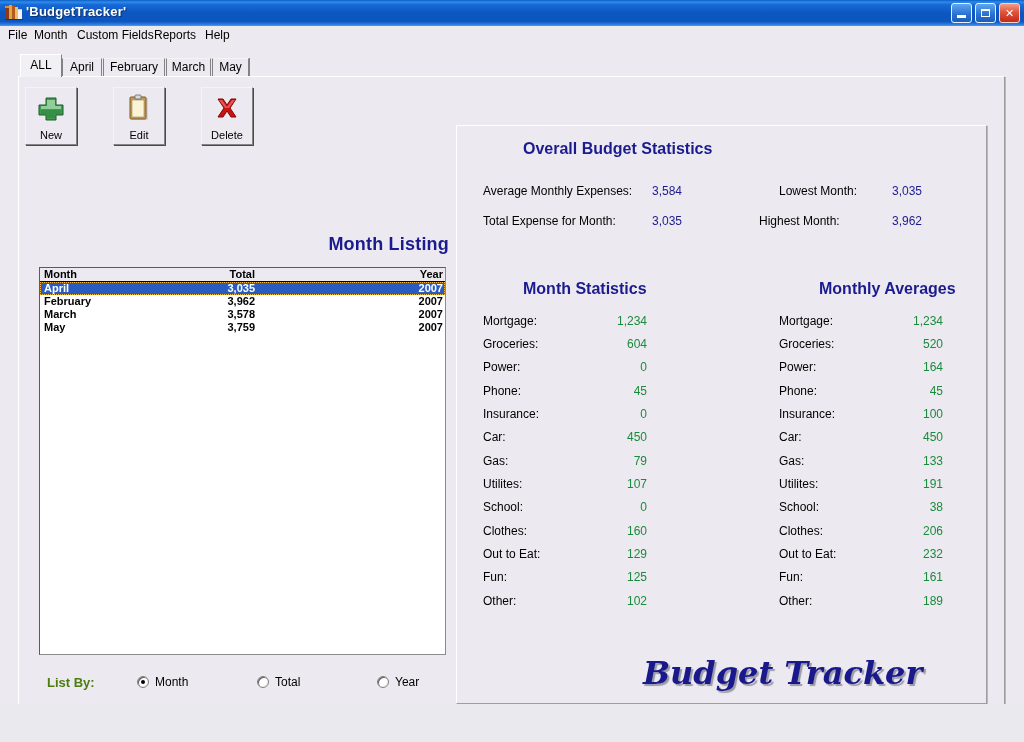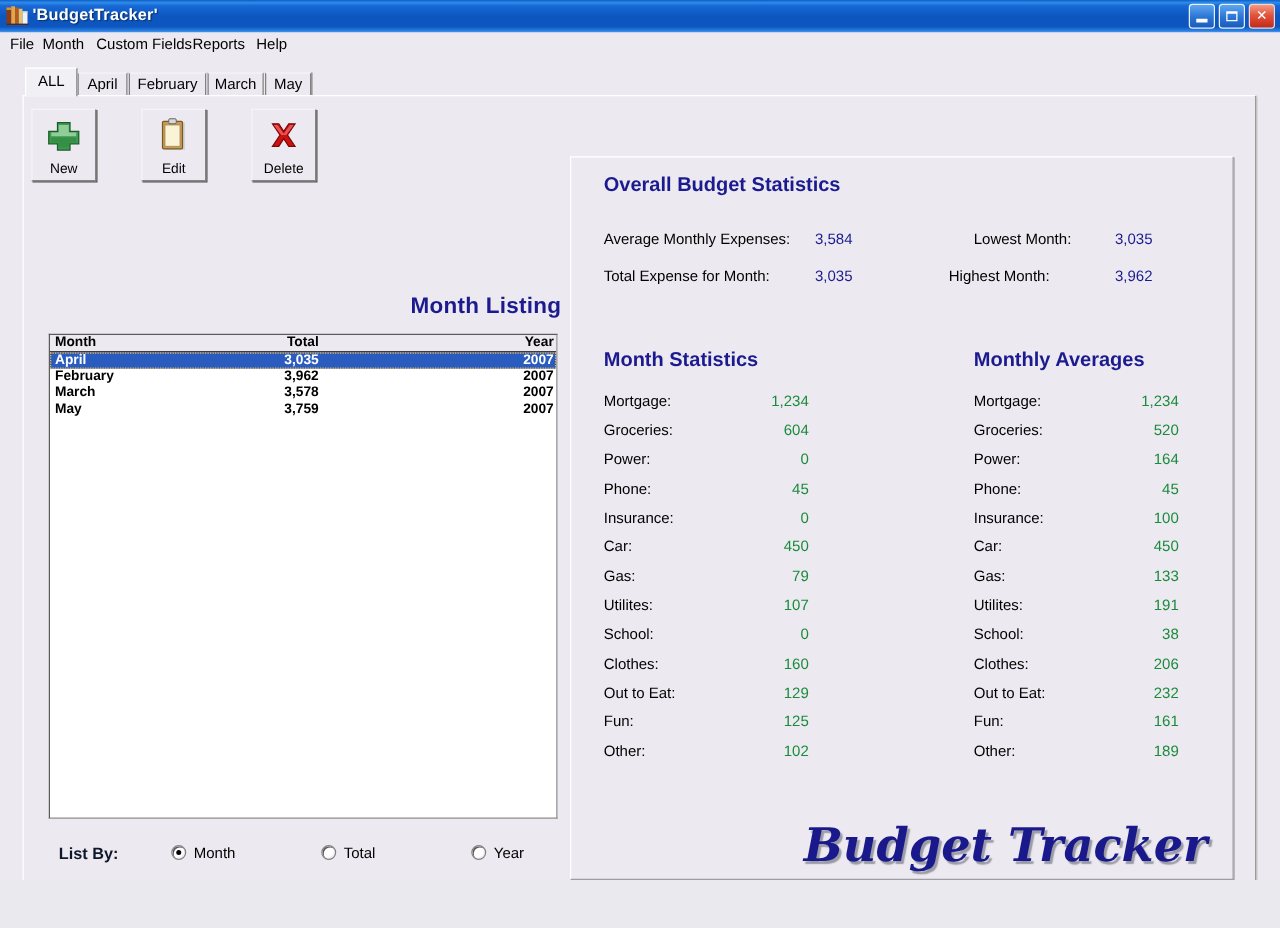--- a/index.html
+++ b/index.html
@@ -259,21 +259,21 @@
   .lc-month { left: 4px; }
   .lc-total { left: 0; width: 215px; text-align: right; }
   .lc-year  { left: 0; width: 403px; text-align: right; }
 
   
   #listby-label {
     position: absolute;
     left: 28px; top: 598px;
     font-size: 13px;
     font-weight: bold;
-    color: #0f172a;
+    color: #4d7c0f;
   }
   .radio {
     position: absolute;
     top: 598px;
     height: 16px;
   }
   .radio-dot {
     position: absolute;
     left: 0; top: 1px;
     width: 12px; height: 12px;
@@ -310,20 +310,21 @@
     border-left-color: #ffffff;
     background: #eceaf0;
     box-shadow: 1px 1px 0 #b9b9bd;
   }
   .sec-title {
     position: absolute;
     font-size: 16px;
     font-weight: bold;
     color: #1b1b8f;
     white-space: nowrap;
+    margin-left: 40px;
   }
   .ov-label {
     position: absolute;
     font-size: 12px;
     color: #000;
     white-space: nowrap;
   }
   .ov-value {
     position: absolute;
     font-size: 12px;
@@ -345,21 +346,21 @@
     white-space: nowrap;
   }
   #logo {
     position: absolute;
     left: 186px; top: 528px;
     width: 260px;
     text-align: center;
     font-family: "DejaVu Serif", serif;
     font-style: italic;
     font-weight: bold;
-    font-size: 37px;
+    font-size: 32px;
     color: #19198c;
     text-shadow: 2px 2px 1px #9a9aa6;
     white-space: nowrap;
   }
 
   
   #taskbar {
     position: absolute;
     left: 0; top: 734px;
     width: 1024px; height: 8px;

